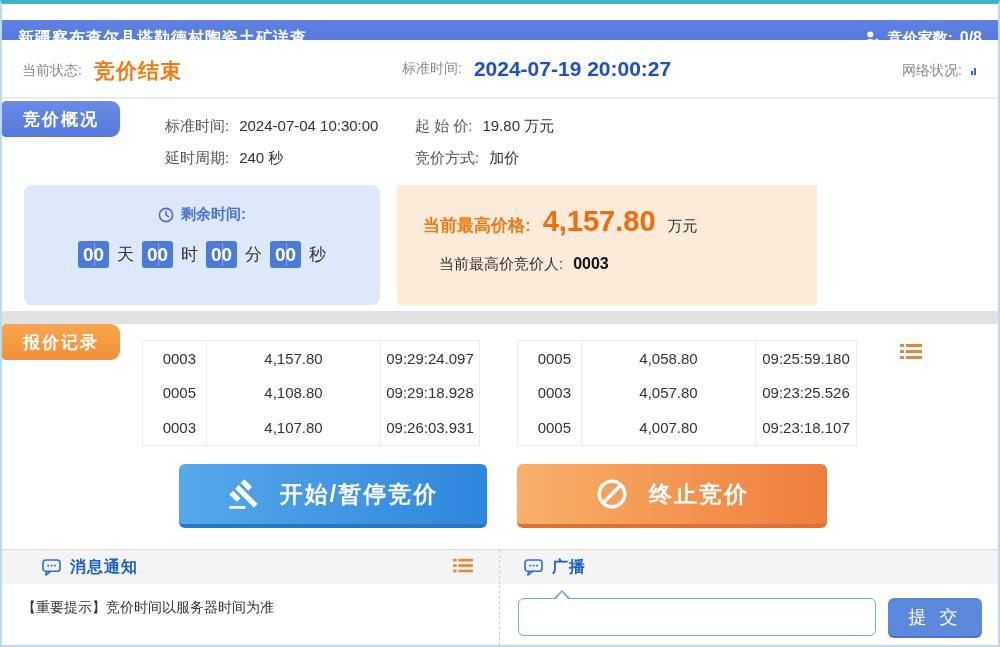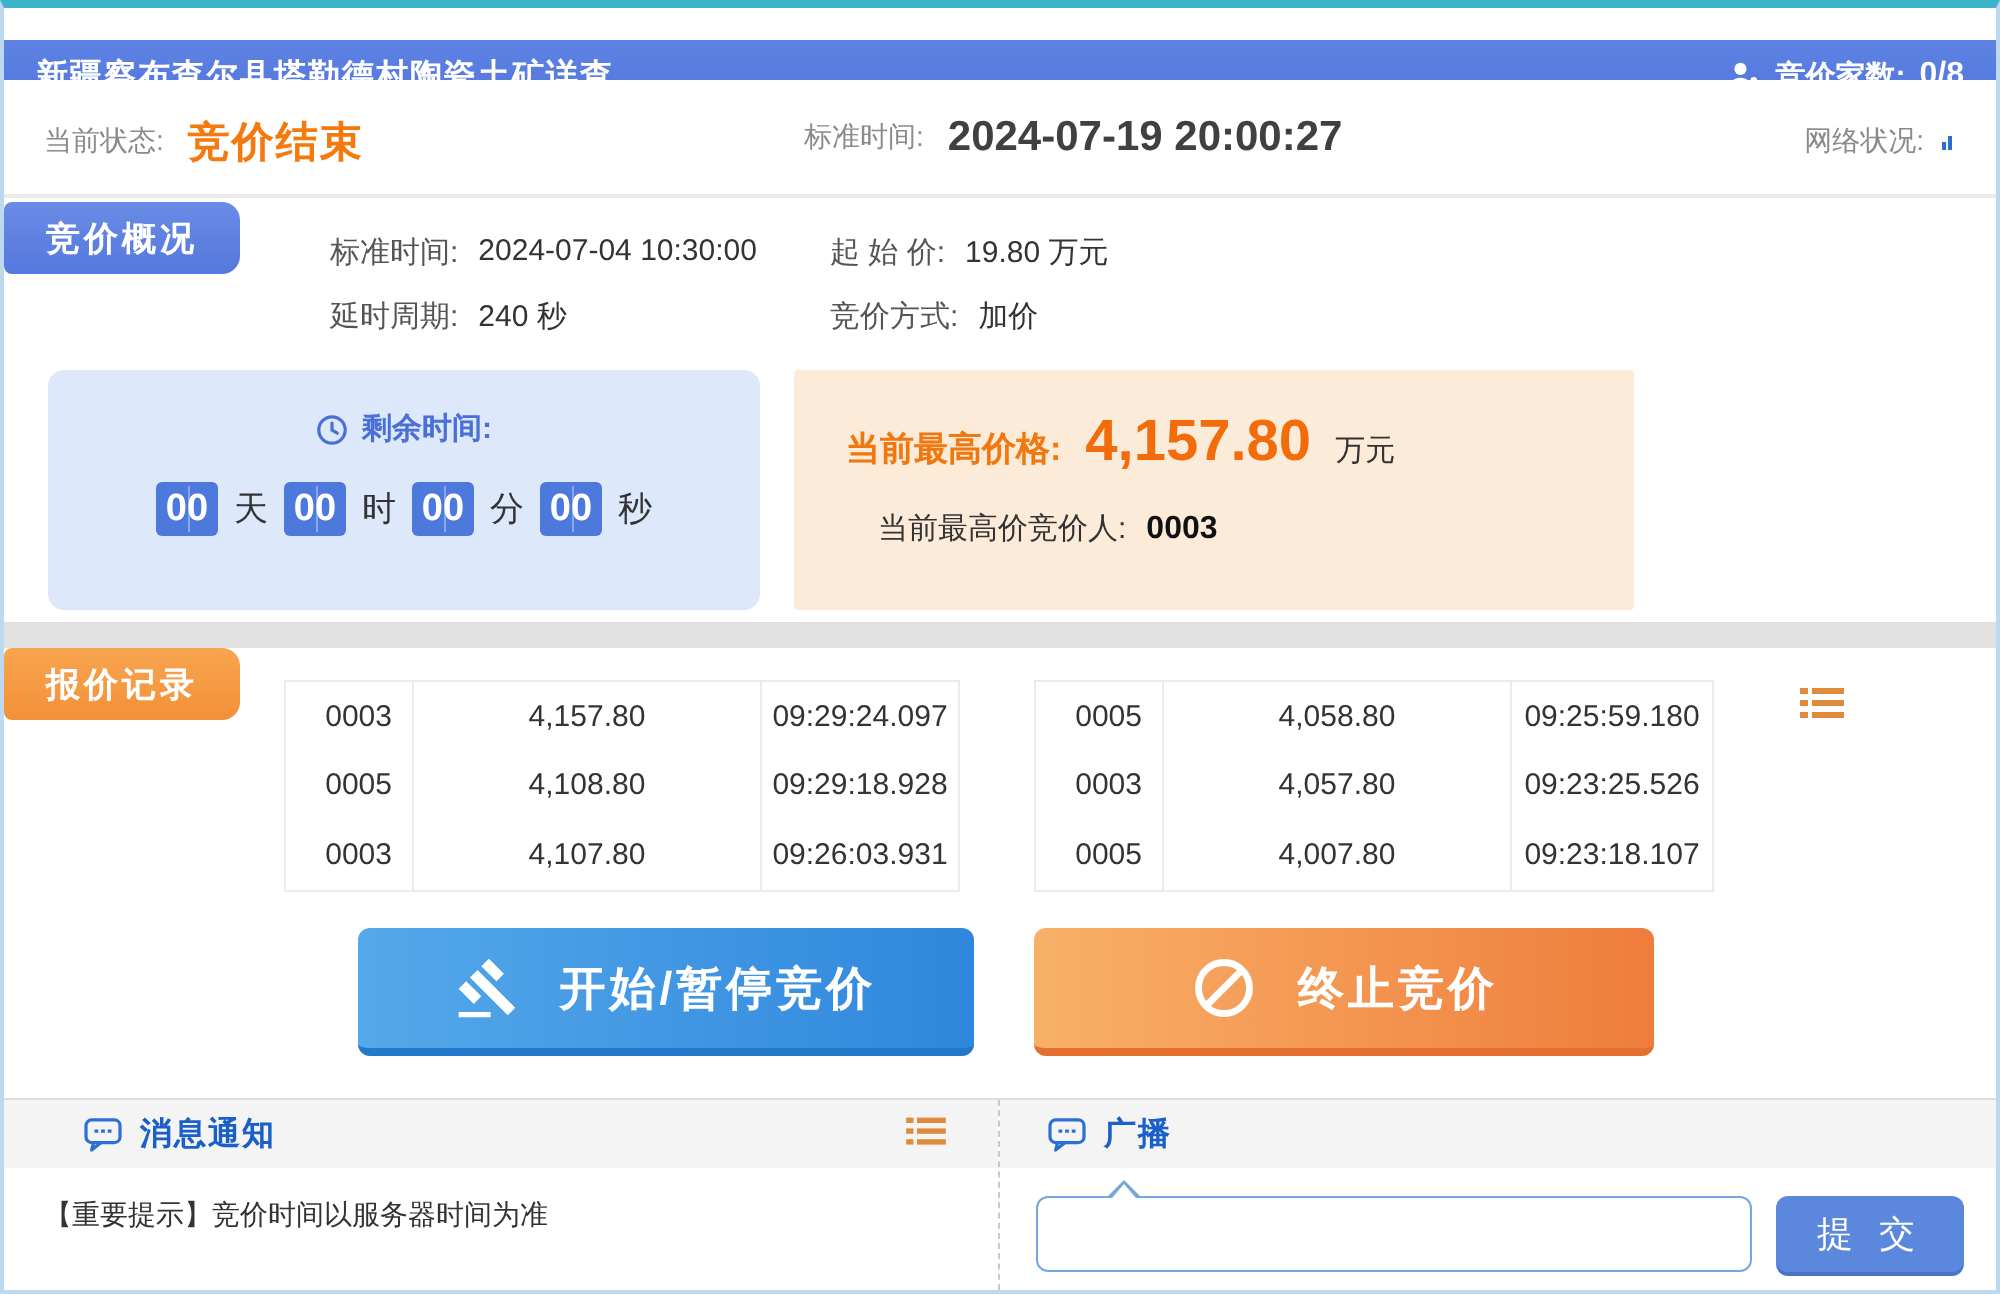--- a/index.html
+++ b/index.html
@@ -23,21 +23,21 @@
   .bidders .num{ font-weight:bold; font-size:16px; }
   
   .statusbar{
     position:absolute; left:0; top:36px; width:996px; height:59px;
     border-bottom:2px solid #ececec; background:#fff;
   }
   .statusbar .lbl{ font-size:14px; color:#8a8a8a; }
   .state-group{ position:absolute; left:20px; top:17px; display:flex; align-items:center; gap:12px; }
   .state-val{ color:#f57a0d; font-size:21px; font-weight:bold; letter-spacing:1px; }
   .time-group{ position:absolute; left:400px; top:17px; display:flex; align-items:center; gap:12px; }
-  .time-val{ color:#404040; font-size:21px; font-weight:bold; }
+  .time-val{ color:#1d4ed8; font-size:21px; font-weight:bold; }
   .net-group{ position:absolute; right:22px; top:22px; display:flex; align-items:center; gap:9px; }
   .signal{ display:flex; align-items:flex-end; gap:1px; }
   .signal i{ display:block; width:2px; background:#2b6fd4; }
   .signal .b1{ height:4px; } .signal .b2{ height:7px; }
   
   .badge{
     position:absolute; left:0; width:118px; height:36px; color:#fff;
     font-size:17px; font-weight:bold; letter-spacing:2px;
     display:flex; align-items:center; justify-content:center;
     border-radius:4px 9px 9px 4px;

